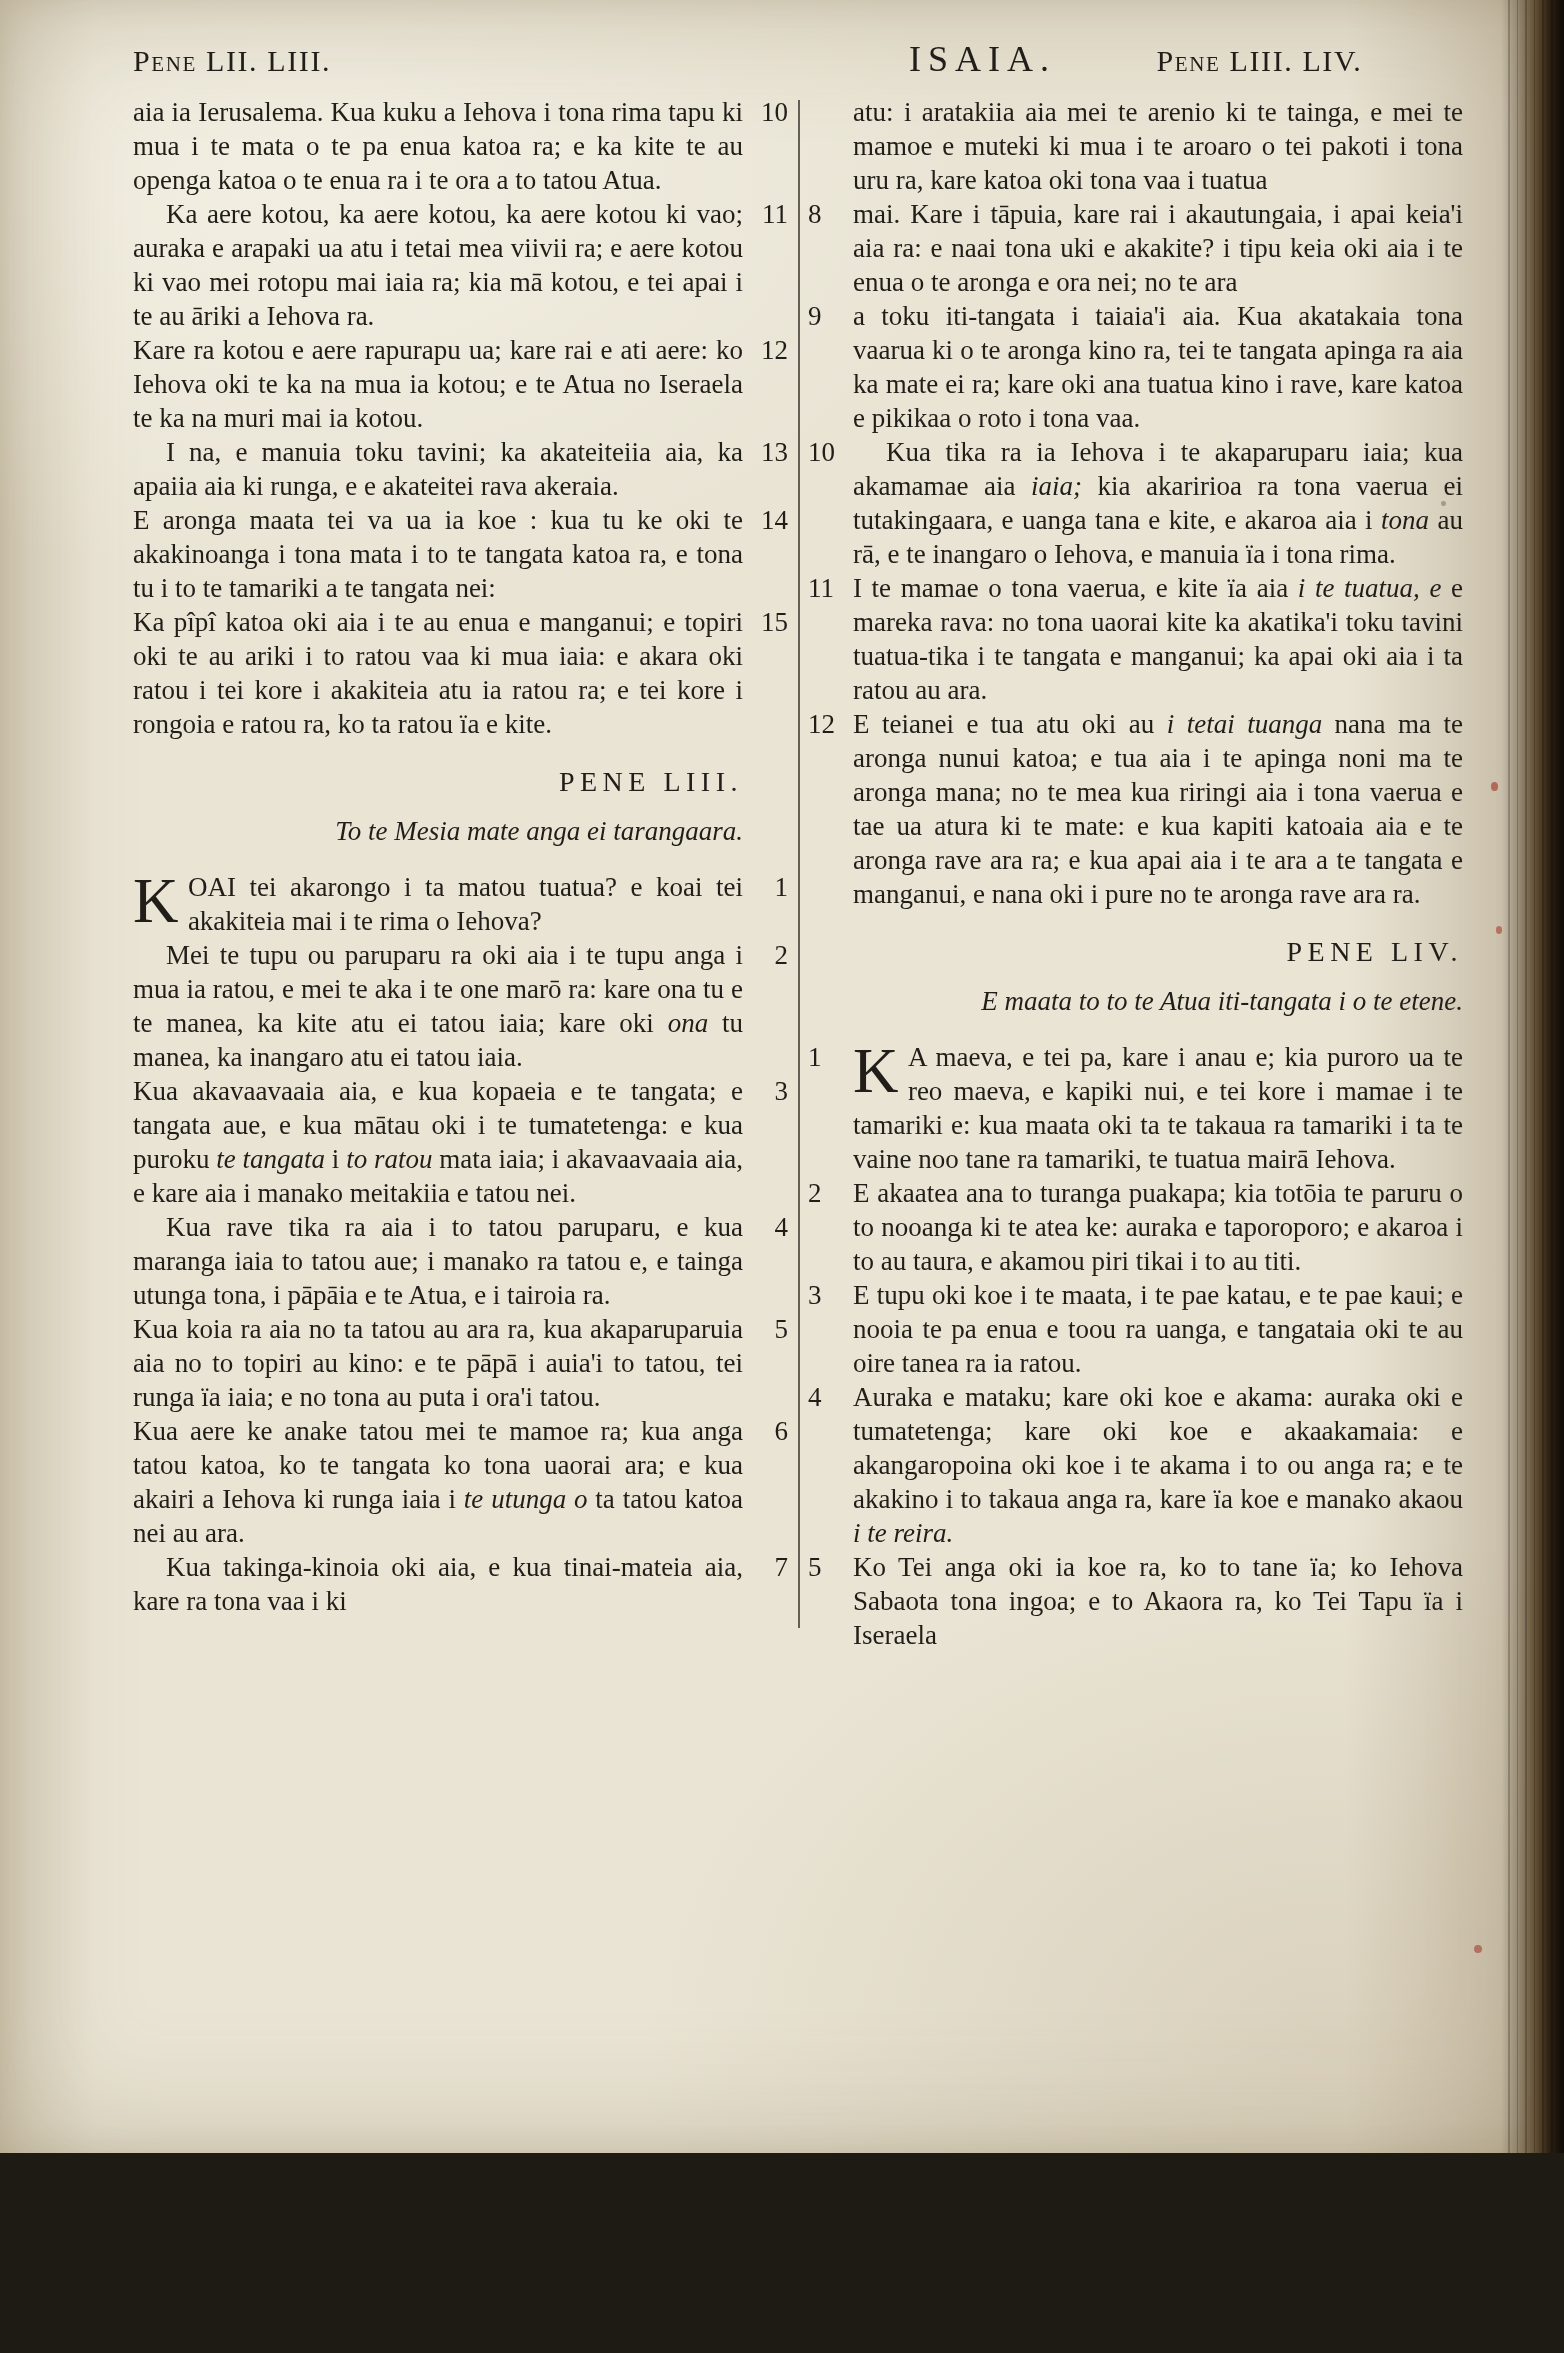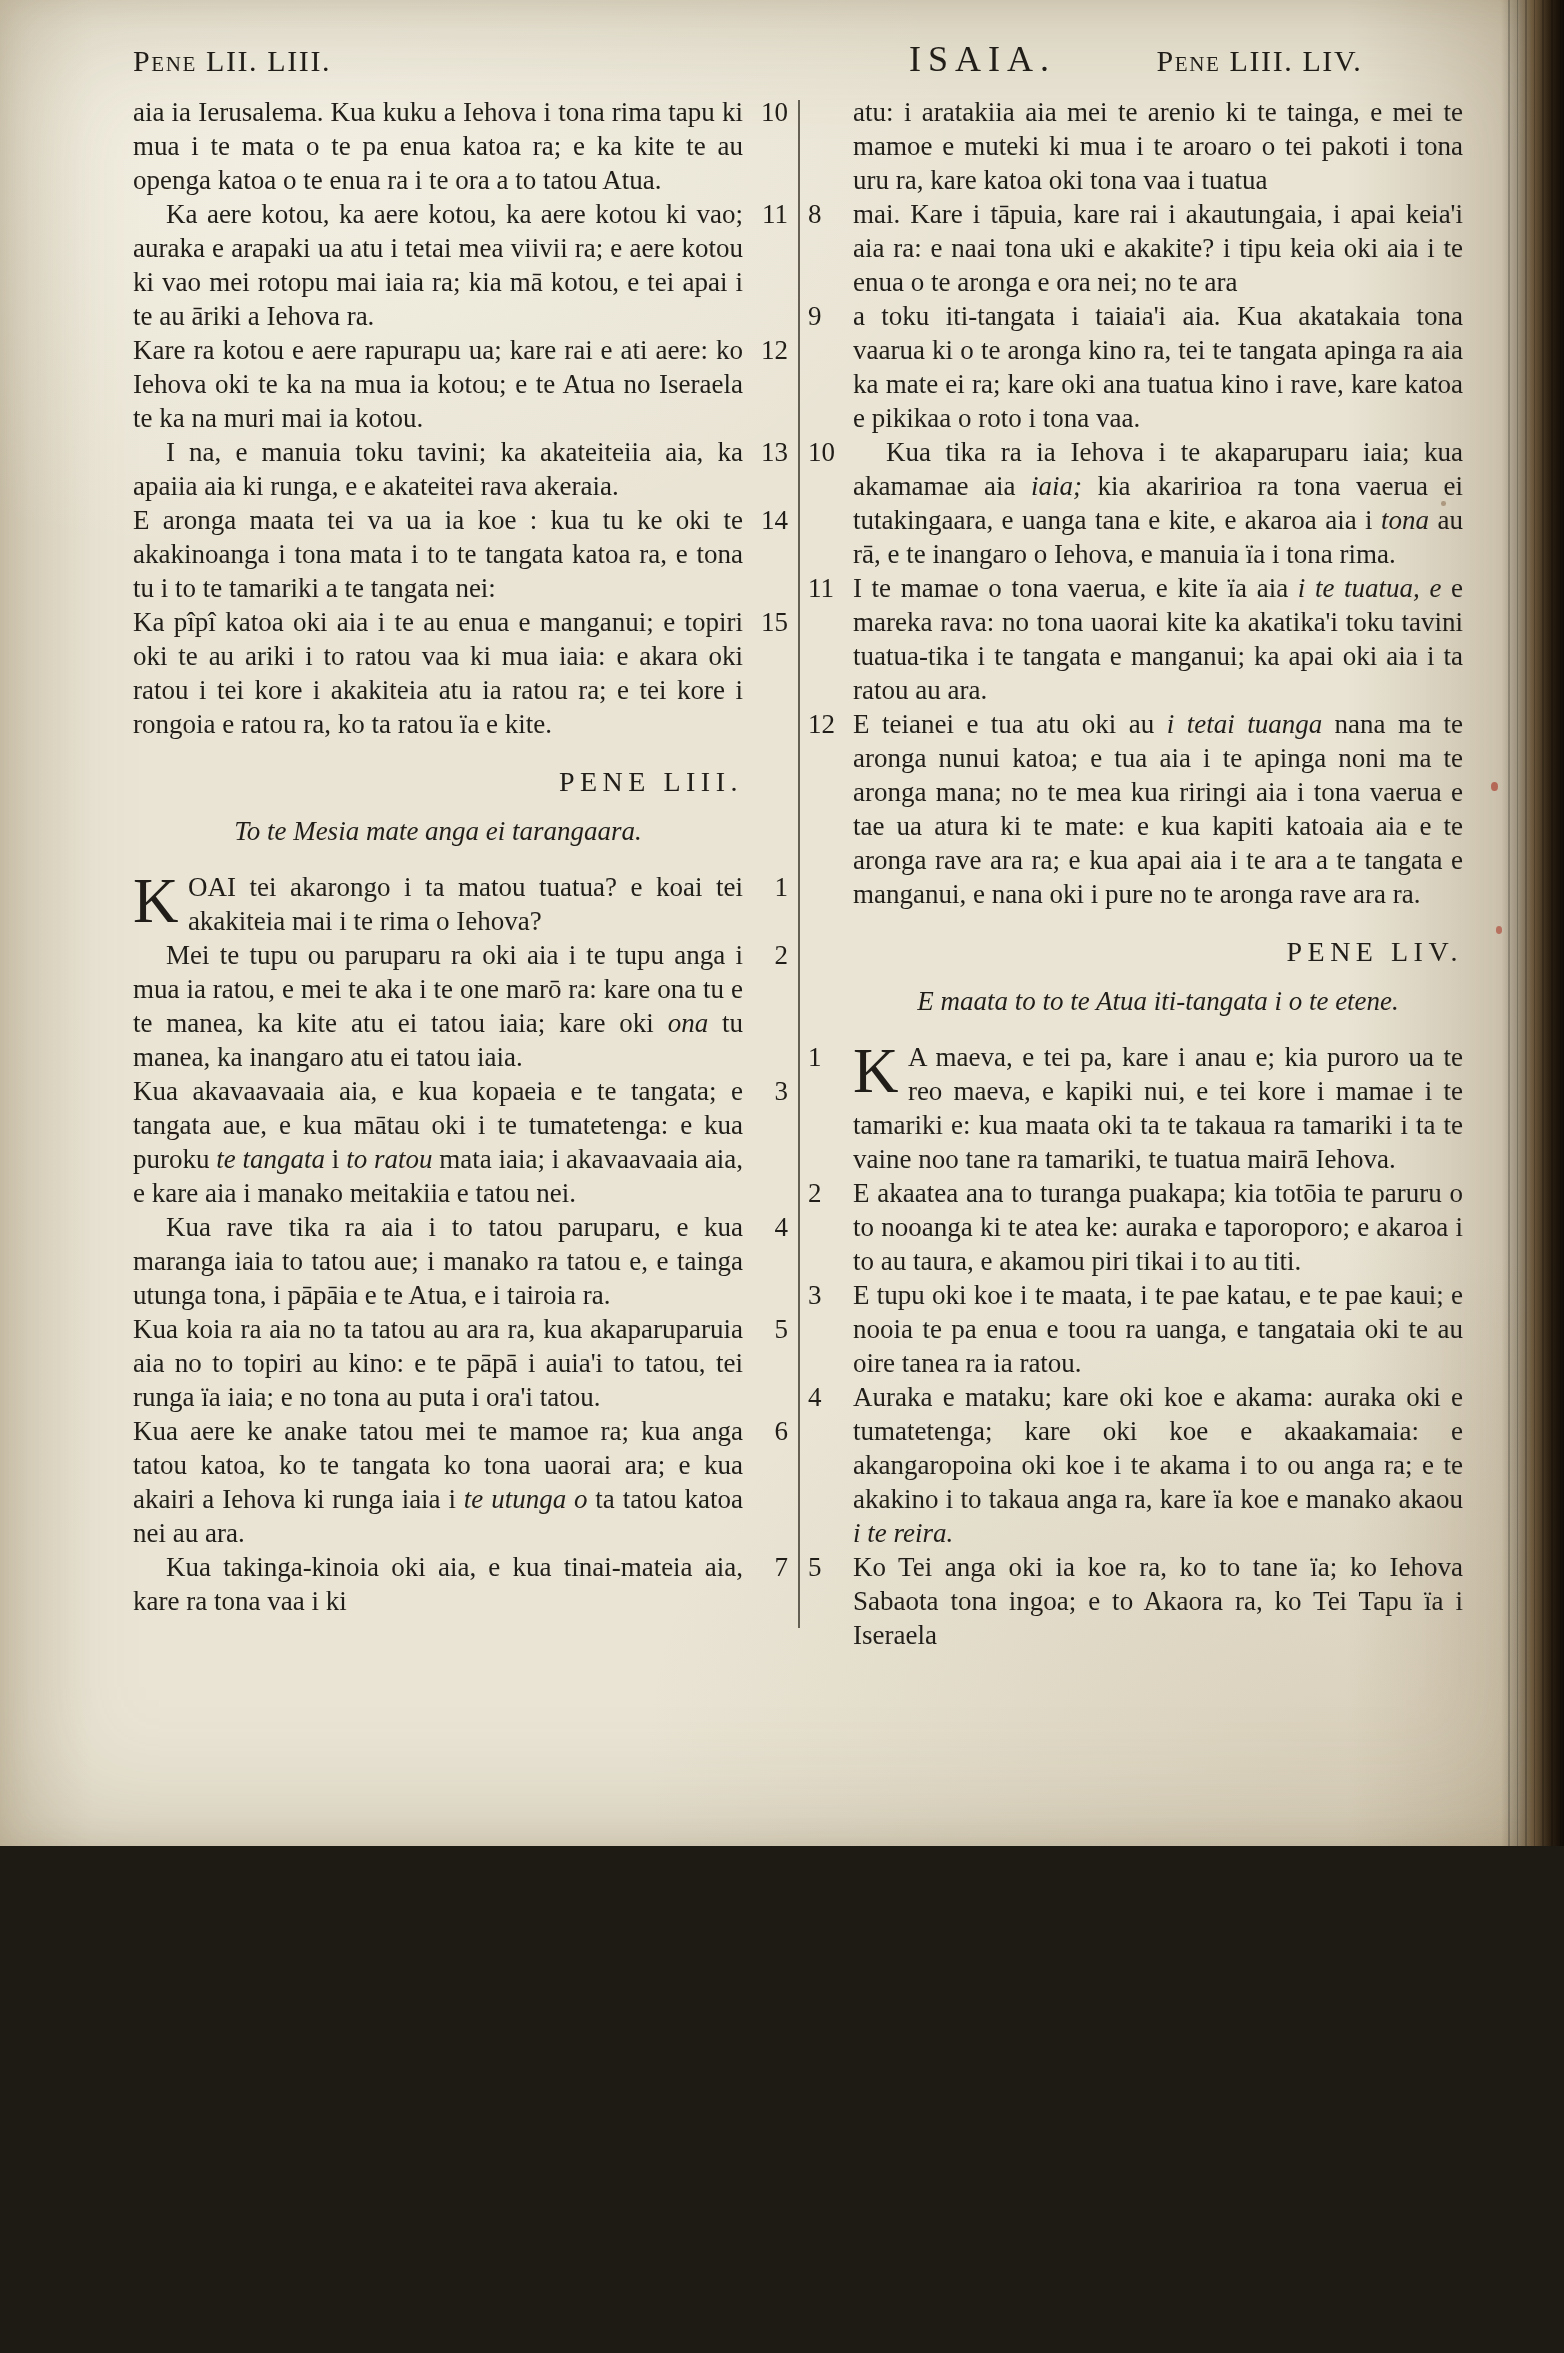--- a/index.html
+++ b/index.html
@@ -3,21 +3,21 @@
 <meta charset="utf-8">
 <style>
   html, body { margin: 0; padding: 0; }
   body {
     background: #1e1a14;
     font-family: "Liberation Serif", "DejaVu Serif", serif;
   }
   .page {
     position: relative;
     width: 1565px;
-    height: 1846px;
+    height: 2153px;
     overflow: hidden;
     color: #211e19;
     background:
       radial-gradient(ellipse 1095px 704px at 20% 8%, rgba(250,248,238,0.55), rgba(250,248,238,0) 60%),
       radial-gradient(ellipse 1252px 939px at 85% 95%, rgba(150,125,85,0.18), rgba(150,125,85,0) 55%),
       linear-gradient(to right, rgba(140,115,75,0.14), rgba(140,115,75,0) 6%, rgba(140,115,75,0) 86%, rgba(120,95,60,0.25) 97%),
       #e9e4d4;
     box-shadow: inset 0 0 133px rgba(115,95,60,0.32), inset 0 0 31px rgba(120,100,60,0.14);
   }
   
@@ -83,21 +83,21 @@
     margin: 3.9px 9.4px 0 0;
   }
   .chapter-heading {
     text-align: right;
     font-size: 28px;
     letter-spacing: 5.5px;
     margin: 25px 0 15.6px 0;
   }
   .chapter-summary {
     font-style: italic;
-    text-align: center;
+    text-align: right;
     font-size: 27px;
     line-height: 34px;
     margin: 0 0 22px 0;
   }
   .page-number {
     position: absolute;
     bottom: 17px; left: 133px; width: 610px;
     text-align: center;
     font-size: 27px;
   }

